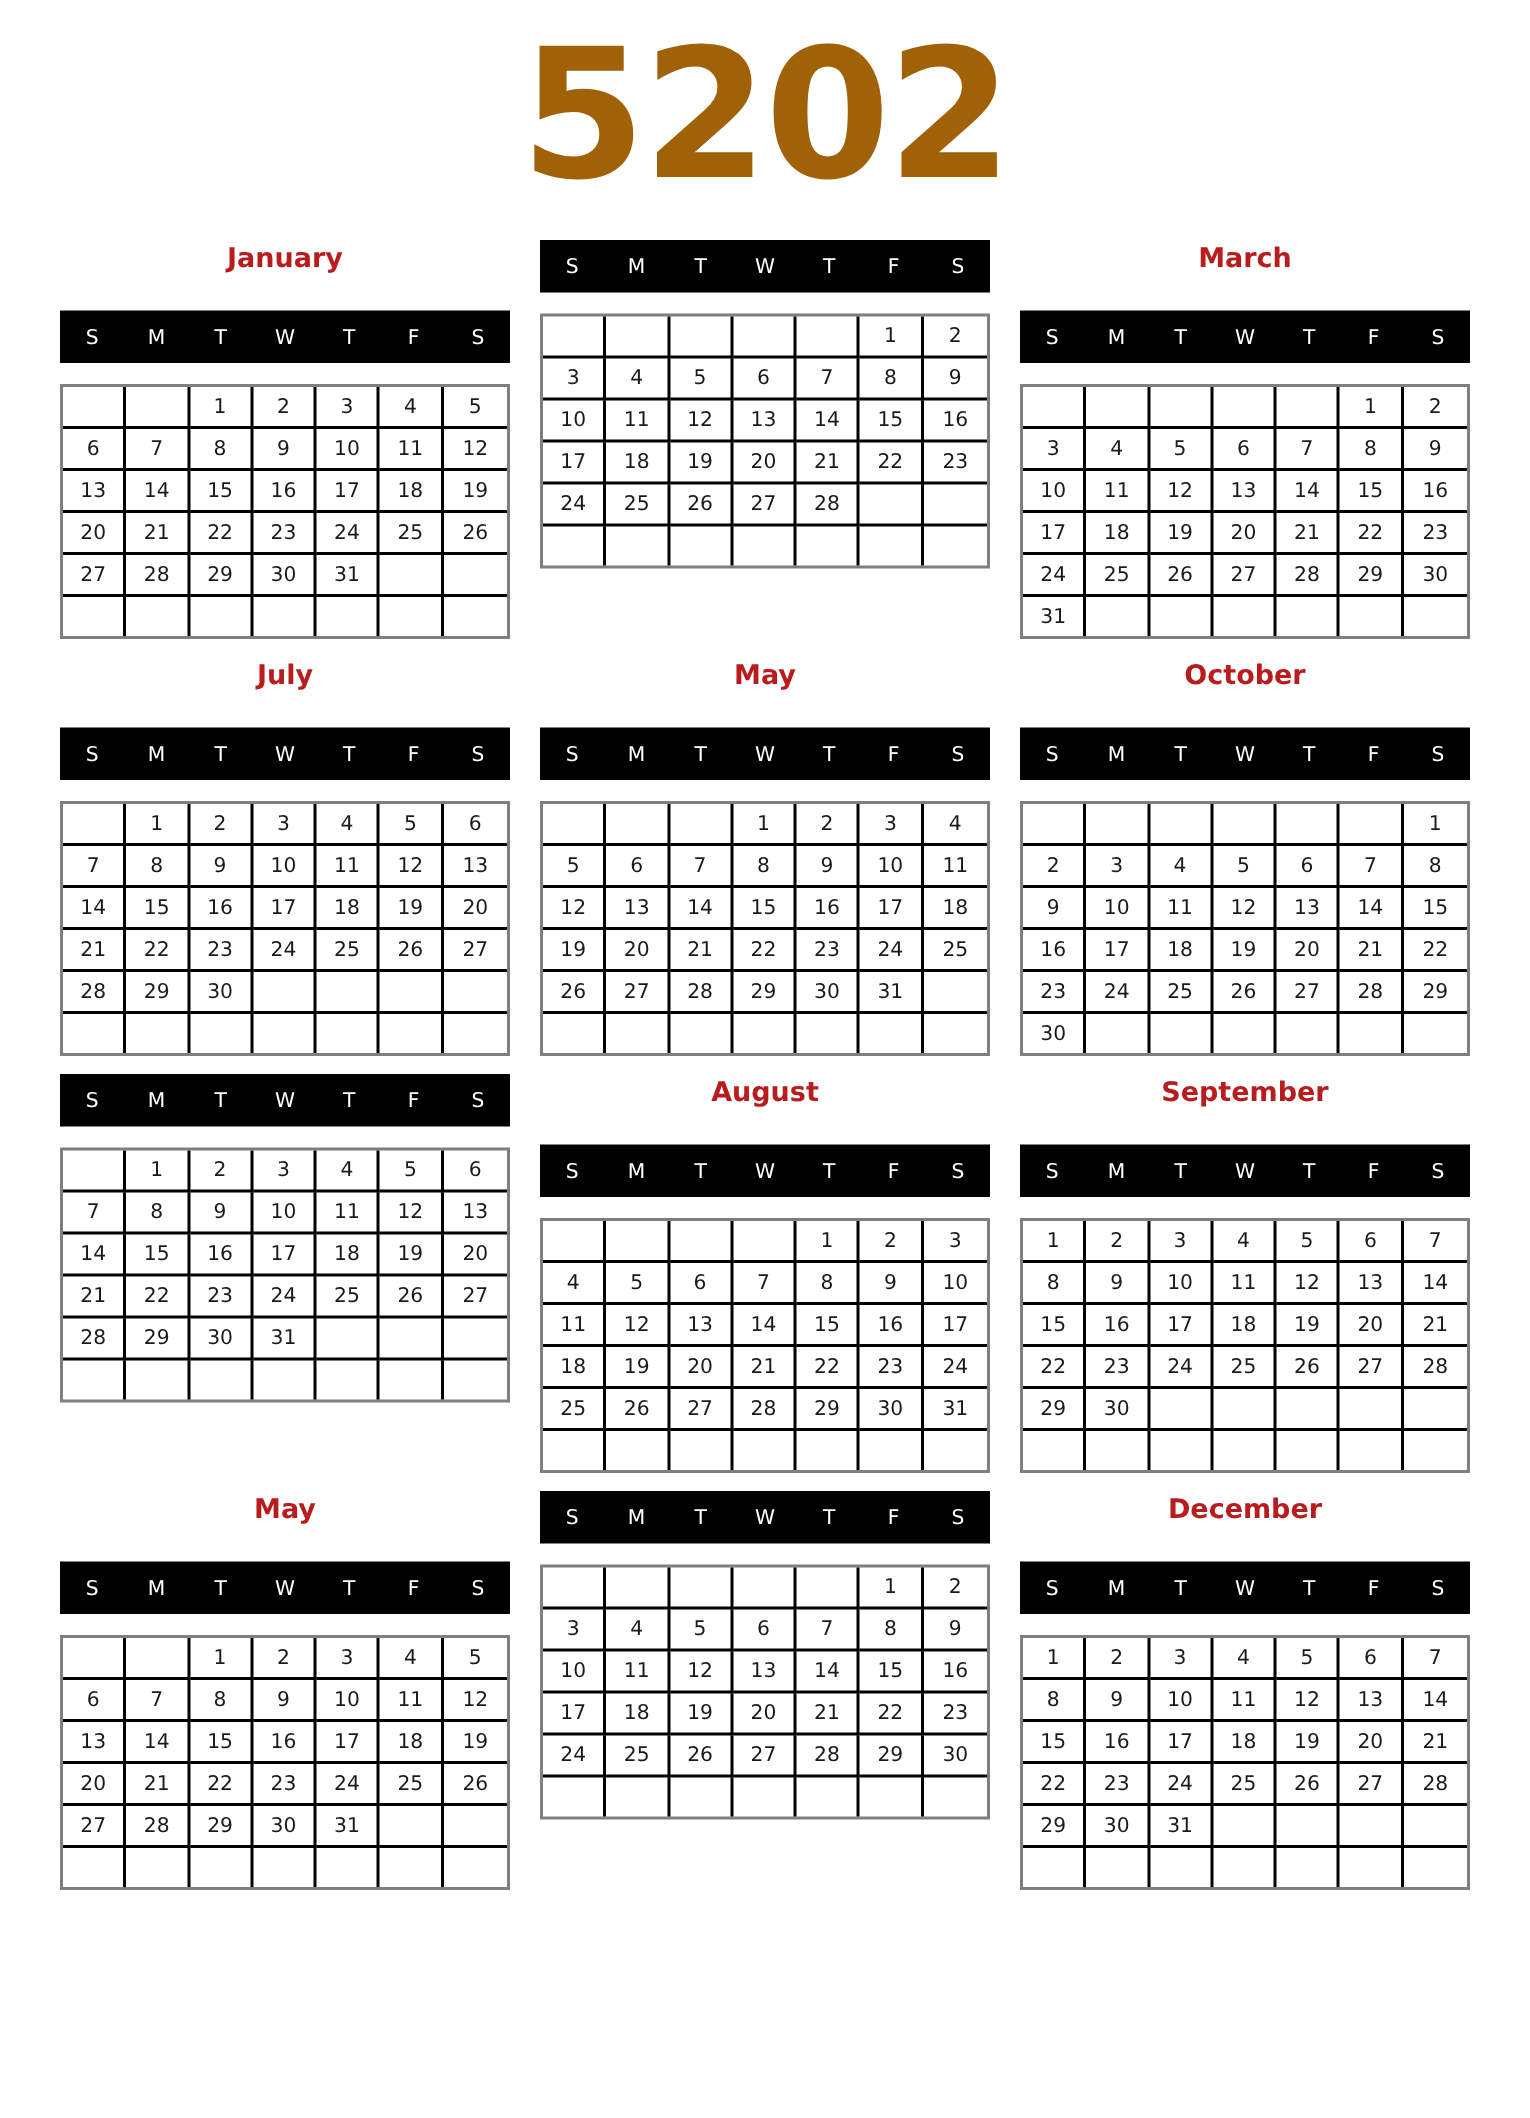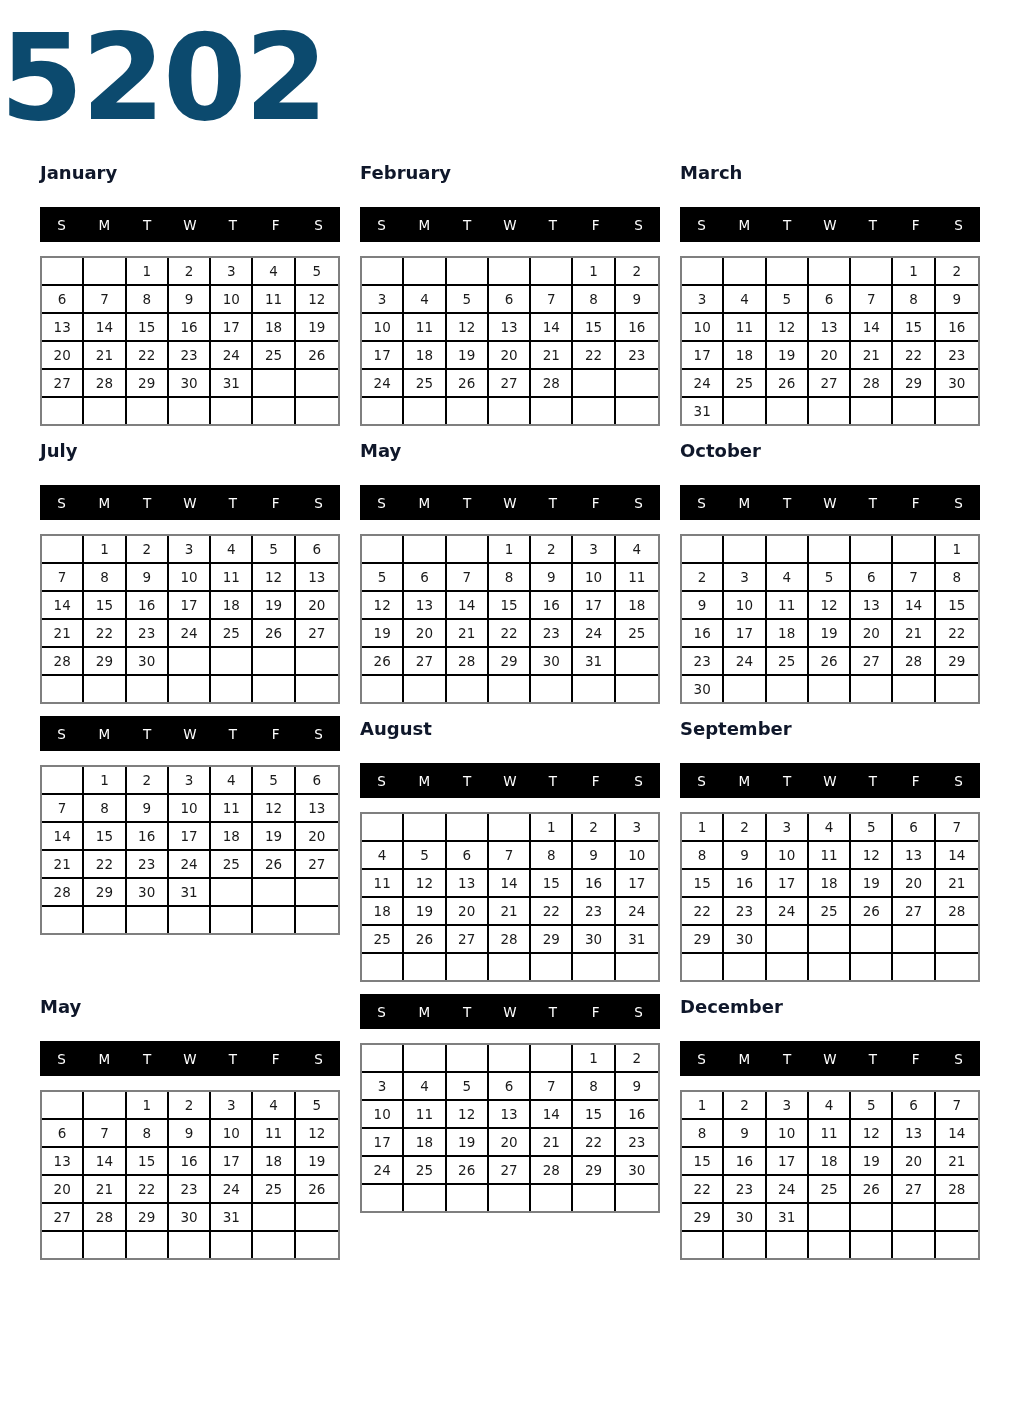--- a/index.html
+++ b/index.html
@@ -17,42 +17,44 @@
     font-family:"DejaVu Sans", sans-serif;
     color:var(--text);
     overflow:hidden;
     position:relative;
   }
   .year-title{
     margin:18px 0 0 0;
     font-size:120px;
     line-height:1;
     font-weight:bold;
+    text-align:center;
     letter-spacing:-2px;
-    color:#0c4a6e;
+    color:#a16207;
   }
   .calendar-grid{
     margin:22px 0 0 40px;
     display:grid;
     grid-template-columns:repeat(3,300px);
     column-gap:20px;
     row-gap:0;
   }
   .month{
     width:300px;
     height:278px;
   }
   .month h2{
     margin:0;
     height:47px;
     padding-top:3px;
     font-size:18px;
     line-height:20px;
     font-weight:bold;
-    color:#0f172a;
+    text-align:center;
+    color:#b91c1c;
   }
   .dow{
     height:35px;
     background:var(--header-bg);
     color:var(--header-text);
     display:grid;
     grid-template-columns:repeat(7,1fr);
     align-items:center;
     text-align:center;
     font-size:13.5px;
@@ -134,21 +136,20 @@
         <div class="cell last-row"></div>
         <div class="cell last-row"></div>
         <div class="cell last-row"></div>
         <div class="cell last-row"></div>
         <div class="cell last-row"></div>
         <div class="cell last-row"></div>
         <div class="cell last-col last-row"></div>
       </div>
     </section>
     <section class="month">
-      <h2>February</h2>
       <div class="dow">
         <span>S</span>
         <span>M</span>
         <span>T</span>
         <span>W</span>
         <span>T</span>
         <span>F</span>
         <span>S</span>
       </div>
       <div class="days">

